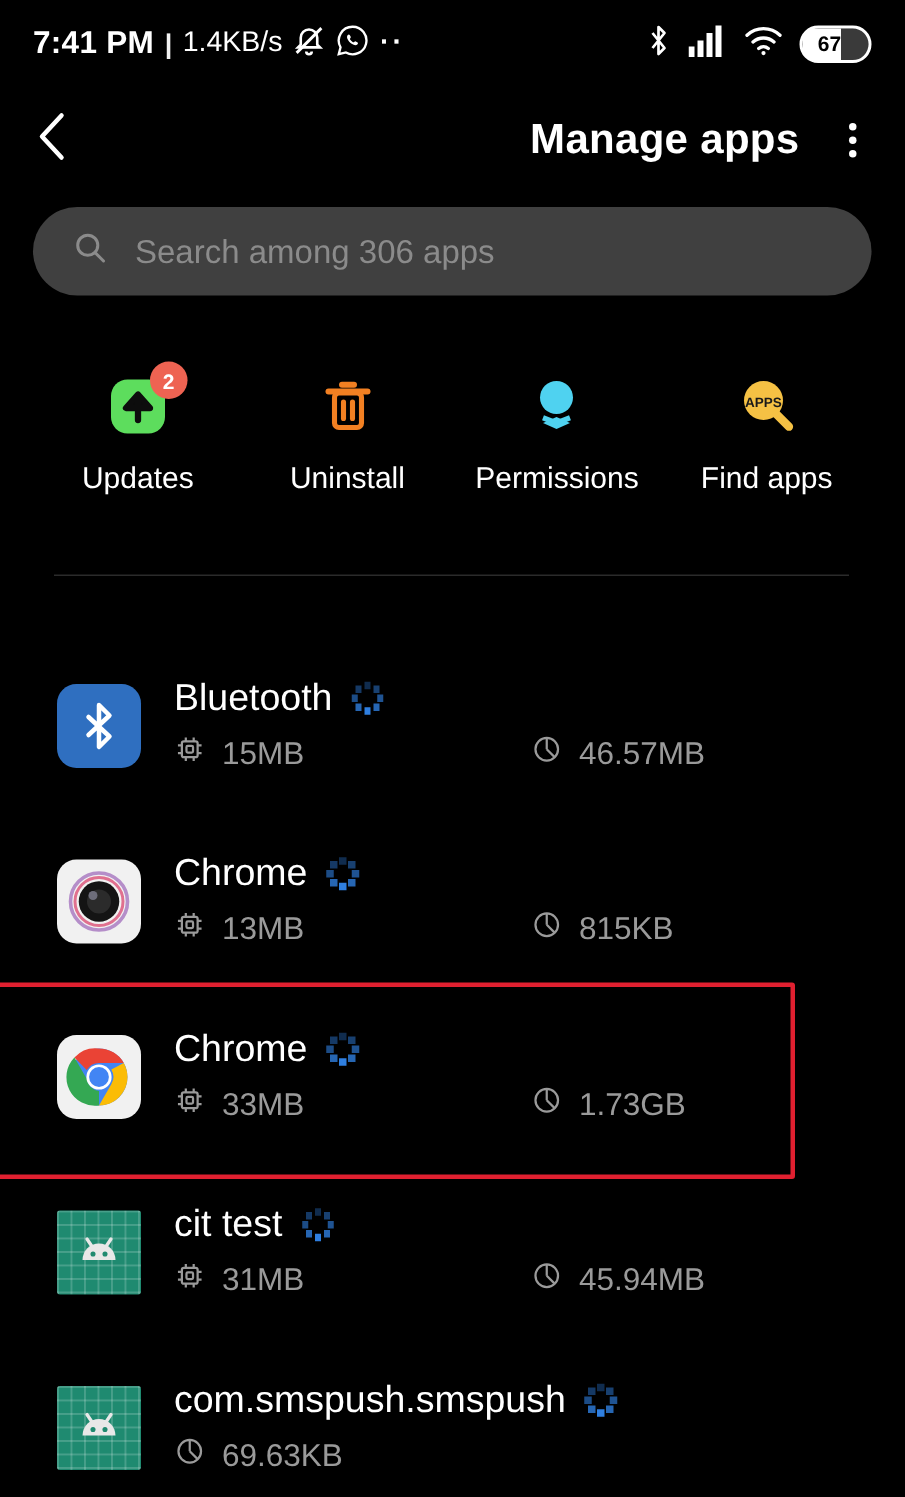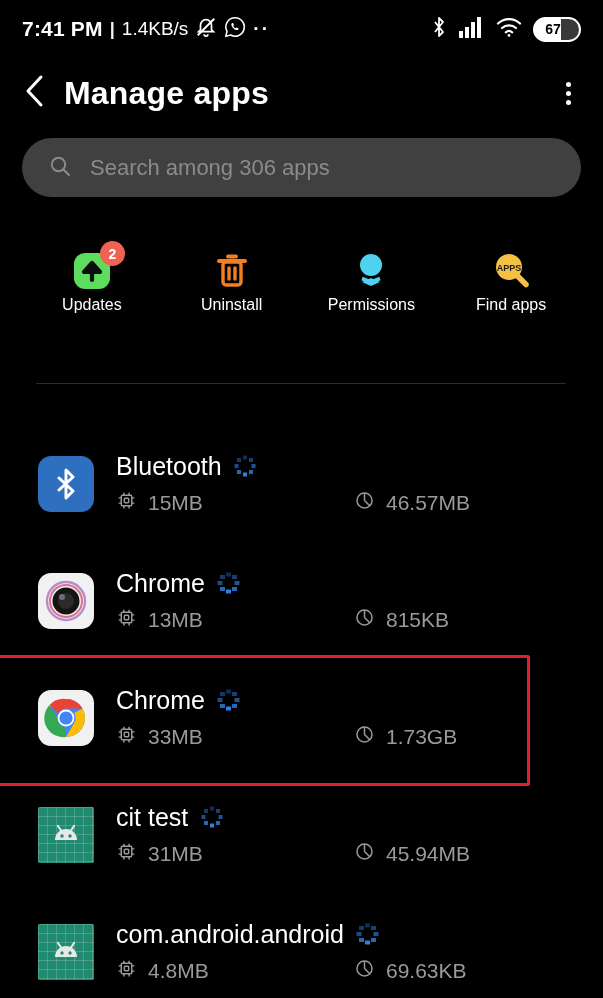--- a/index.html
+++ b/index.html
@@ -30,43 +30,43 @@
   }
   .battery span { font-size:14px; font-weight:bold; color:#000; position:relative; z-index:2; margin-right:8px;}
 
   
   .header {
     position:absolute; top:58px; left:0; width:603px; height:70px;
     display:flex; align-items:center;
   }
   .back-btn { width:70px; display:flex; align-items:center; justify-content:center; cursor:pointer; }
   .title {
-    flex:1; text-align:left; color:#fff;
-    font-size:32px; font-weight:bold; letter-spacing:0.2px;
+    flex:1; text-align:right; color:#fff;
+    font-size:28px; font-weight:bold; letter-spacing:0.2px;
     margin-left:-6px;
   }
   .menu-btn { width:70px; display:flex; flex-direction:column; align-items:center; justify-content:center; gap:4px; cursor:pointer; }
   .menu-btn i { display:block; width:5px; height:5px; border-radius:50%; background:#fff; }
 
   
   .search {
     position:absolute; top:138px; left:22px; width:559px; height:59px;
     background:#404040; border-radius:30px;
     display:flex; align-items:center; padding:0 26px; gap:18px; cursor:text;
   }
   .search-ph { color:#8b8b8b; font-size:22px; }
 
   
   .actions {
     position:absolute; top:248px; left:0; width:603px;
     display:flex; justify-content:space-around; padding:0 22px;
   }
   .action { width:125px; display:flex; flex-direction:column; align-items:center; cursor:pointer; }
   .action-ico { position:relative; width:46px; height:46px; display:flex; align-items:center; justify-content:center; }
-  .action-label { margin-top:2px; color:#fff; font-size:16px; }
+  .action-label { margin-top:14px; color:#fff; font-size:20px; }
   .badge {
     position:absolute; top:-7px; right:-10px;
     min-width:25px; height:25px; border-radius:13px; background:#ee6352;
     color:#fff; font-size:14px; font-weight:bold;
     display:flex; align-items:center; justify-content:center; padding:0 5px;
   }
 
   
   .divider {
     position:absolute; top:383px; left:36px; width:530px; height:1px;
@@ -447,43 +447,33 @@
         <svg width="56" height="56" viewBox="0 0 56 56" style="position:relative">
           <path d="M17 33a11 11 0 0 1 22 0z" fill="#e8e8e8"></path>
           <line x1="20" y1="19" x2="24" y2="25" stroke="#e8e8e8" stroke-width="2.2" stroke-linecap="round"></line>
           <line x1="36" y1="19" x2="32" y2="25" stroke="#e8e8e8" stroke-width="2.2" stroke-linecap="round"></line>
           <circle cx="24" cy="29" r="1.7" fill="#1f8a70"></circle>
           <circle cx="32" cy="29" r="1.7" fill="#1f8a70"></circle>
         </svg>
       </div>
       <div class="row-main">
         <div class="row-top">
-          <span class="app-name">com.android.android</span>
+          <span class="app-name">com.smspush.smspush</span>
           <span class="spinner">
               <i></i>
               <i></i>
               <i></i>
               <i></i>
               <i></i>
               <i></i>
               <i></i>
               <i></i>
             </span>
         </div>
         <div class="row-bot">
-          <span class="stat ram">
-            <span>
-              <svg width="21" height="21" viewBox="0 0 24 24" fill="none" stroke="#9a9a9a" stroke-width="1.7">
-                <rect x="6" y="6" width="12" height="12" rx="1.5"></rect>
-                <rect x="9.5" y="9.5" width="5" height="5" rx="1"></rect>
-                <path d="M9 3v3M15 3v3M9 18v3M15 18v3M3 9h3M3 15h3M18 9h3M18 15h3"></path>
-              </svg>
-            </span>
-            <span>4.8MB</span>
-          </span>
           <span class="stat">
             <span>
               <svg width="21" height="21" viewBox="0 0 24 24" fill="none" stroke="#9a9a9a" stroke-width="1.7">
                 <circle cx="12" cy="12" r="8.6"></circle>
                 <path d="M12 12V3.4M12 12l6 6"></path>
               </svg>
             </span>
             <span>69.63KB</span>
           </span>
         </div>

